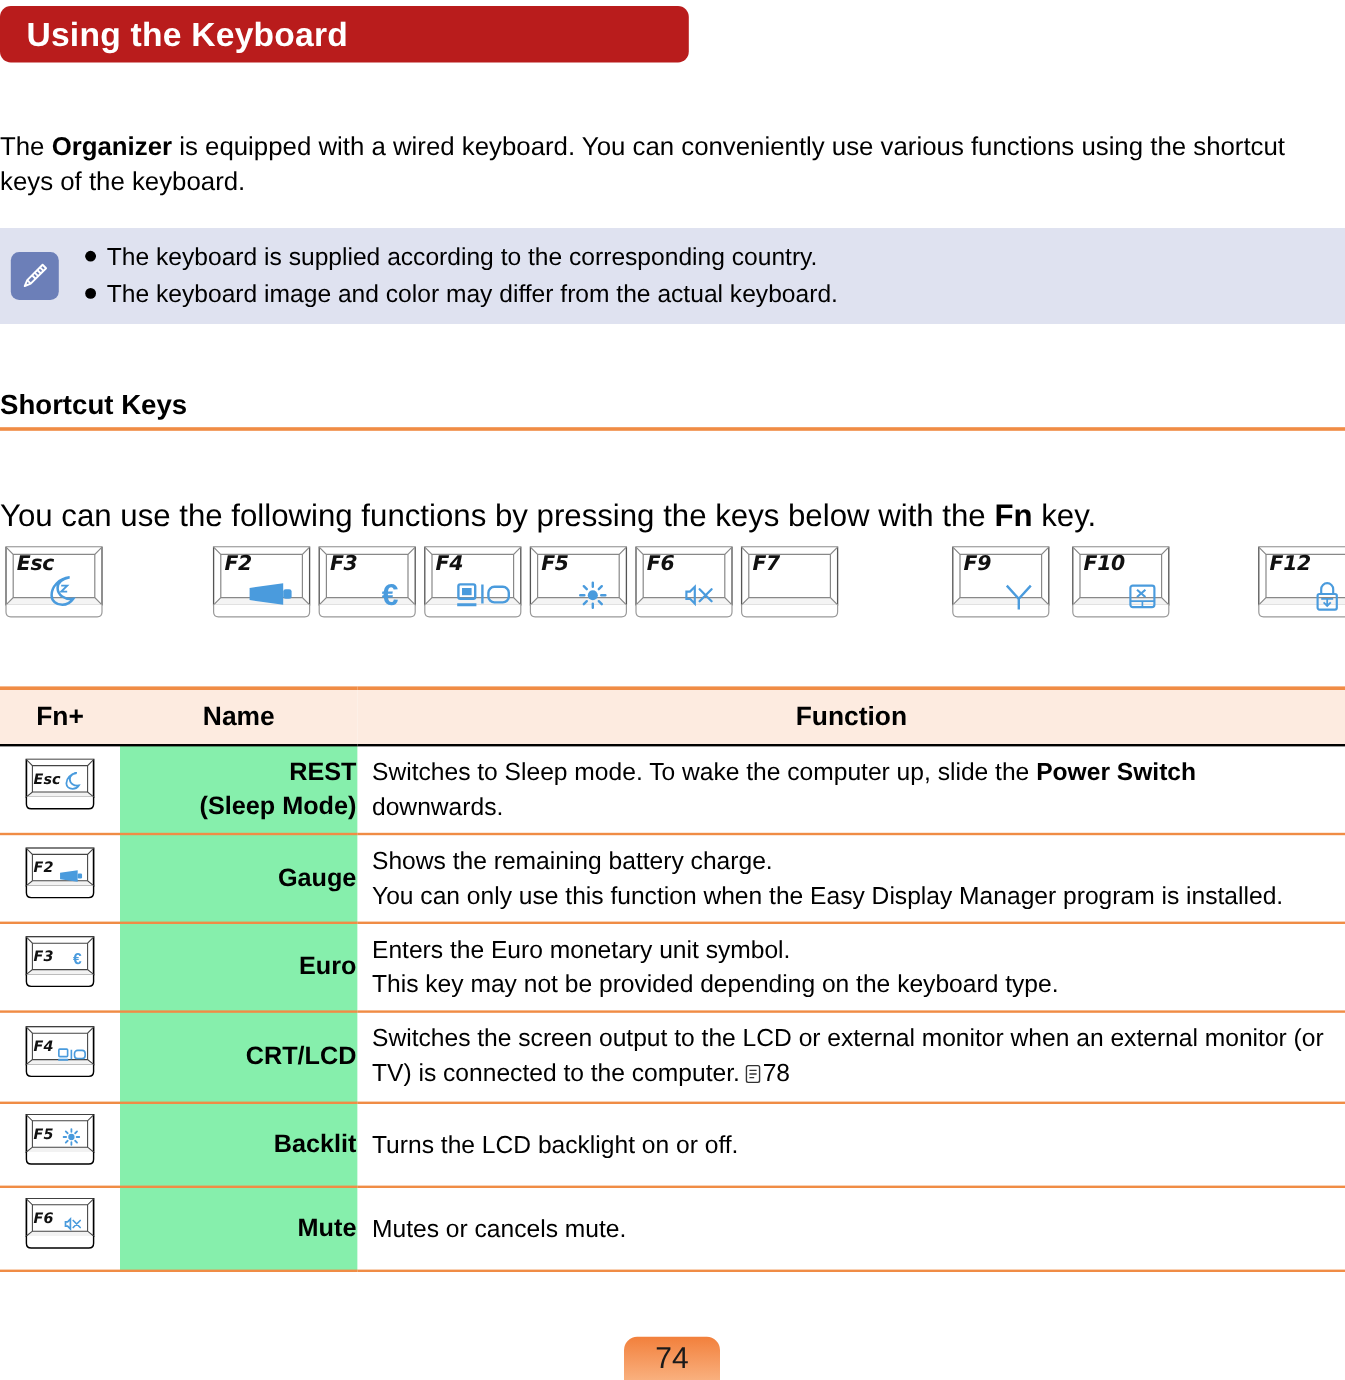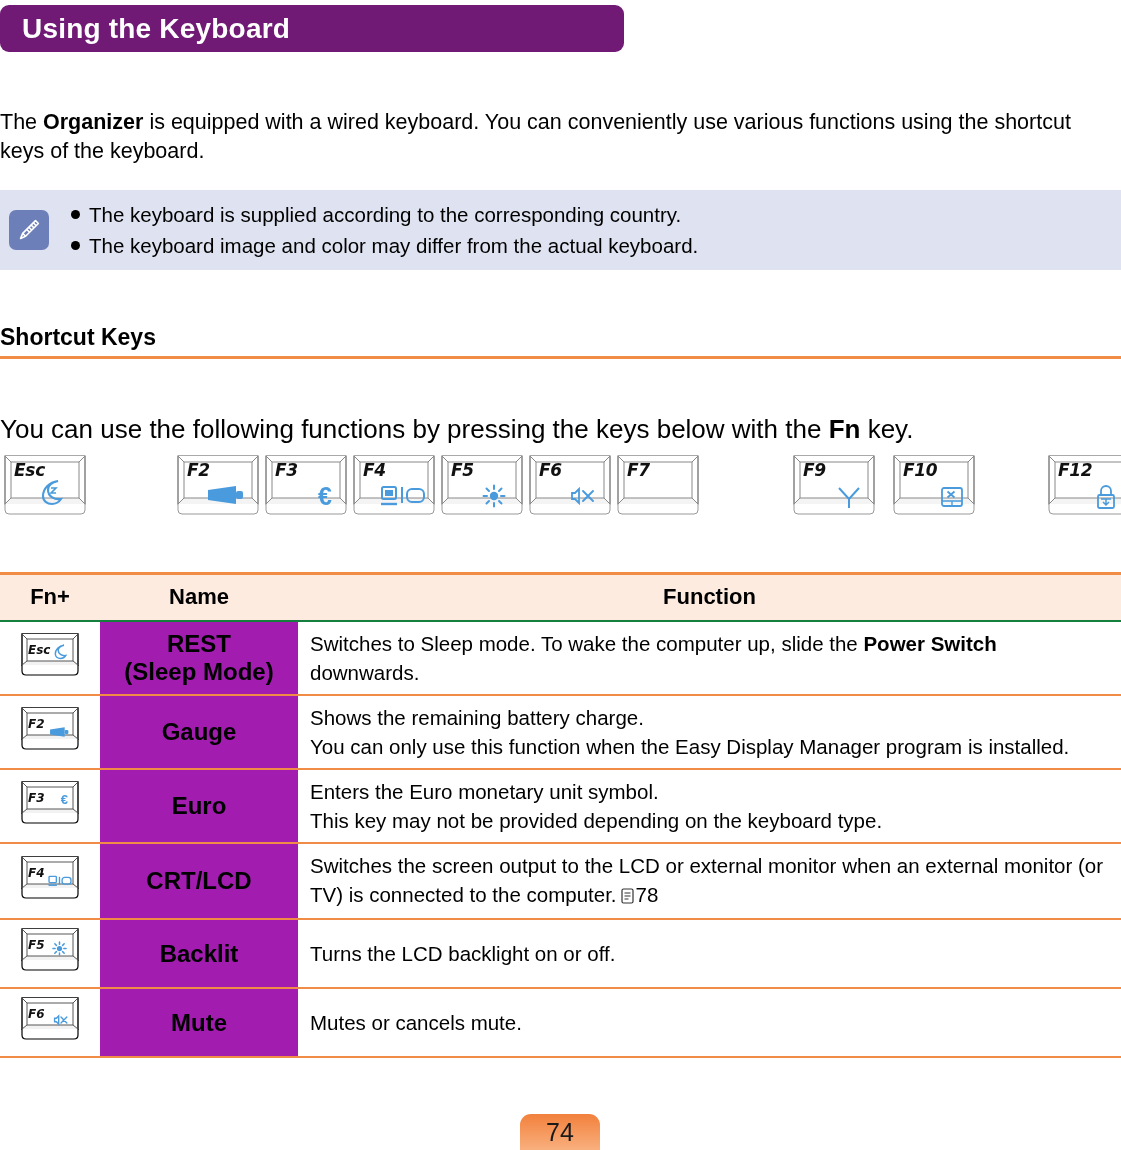--- a/index.html
+++ b/index.html
@@ -14,23 +14,23 @@
     font-family: "Liberation Sans", sans-serif;
     color: #000000;
     overflow: hidden;
   }
 
   
   .title-banner {
     position: absolute;
     left: 0px;
     top: 5px;
-    width: 624px;
+    width: 574px;
     height: 47px;
-    background: #701a75;
+    background: #b91c1c;
     border-radius: 9px;
     display: flex;
     align-items: center;
   }
   .title-banner .title-text {
     color: #ffffff;
     font-size: 28px;
     font-weight: bold;
     padding-left: 22px;
     letter-spacing: 0.2px;
@@ -157,39 +157,39 @@
   .tbl col.c-fn    { width: 100px; }
   .tbl col.c-name  { width: 198px; }
   .tbl col.c-func  { width: 823px; }
 
   .tbl thead th {
     background: #FDEBE0;
     font-size: 22px;
     font-weight: bold;
     padding: 9px 0 10px 0;
     border-top: 3px solid #F08C45;
-    border-bottom: 2px solid #15803d;
+    border-bottom: 2px solid #000000;
     text-align: center;
   }
   .tbl tbody td {
     border-bottom: 2px solid #F08C45;
     vertical-align: middle;
     font-size: 20.5px;
     line-height: 29px;
   }
   .tbl td.c-key {
     background: #ffffff;
     text-align: center;
     padding: 6px 0;
   }
   .tbl td.c-name {
-    background: #a21caf;
-    text-align: center;
+    background: #86efac;
+    text-align: right;
     font-weight: bold;
-    font-size: 24px;
+    font-size: 21px;
     line-height: 28px;
   }
   .tbl td.c-func {
     background: #ffffff;
     padding: 7px 14px 7px 12px;
   }
   .tbl td.c-func b { font-weight: bold; }
   .func-line { display: block; }
 
   

